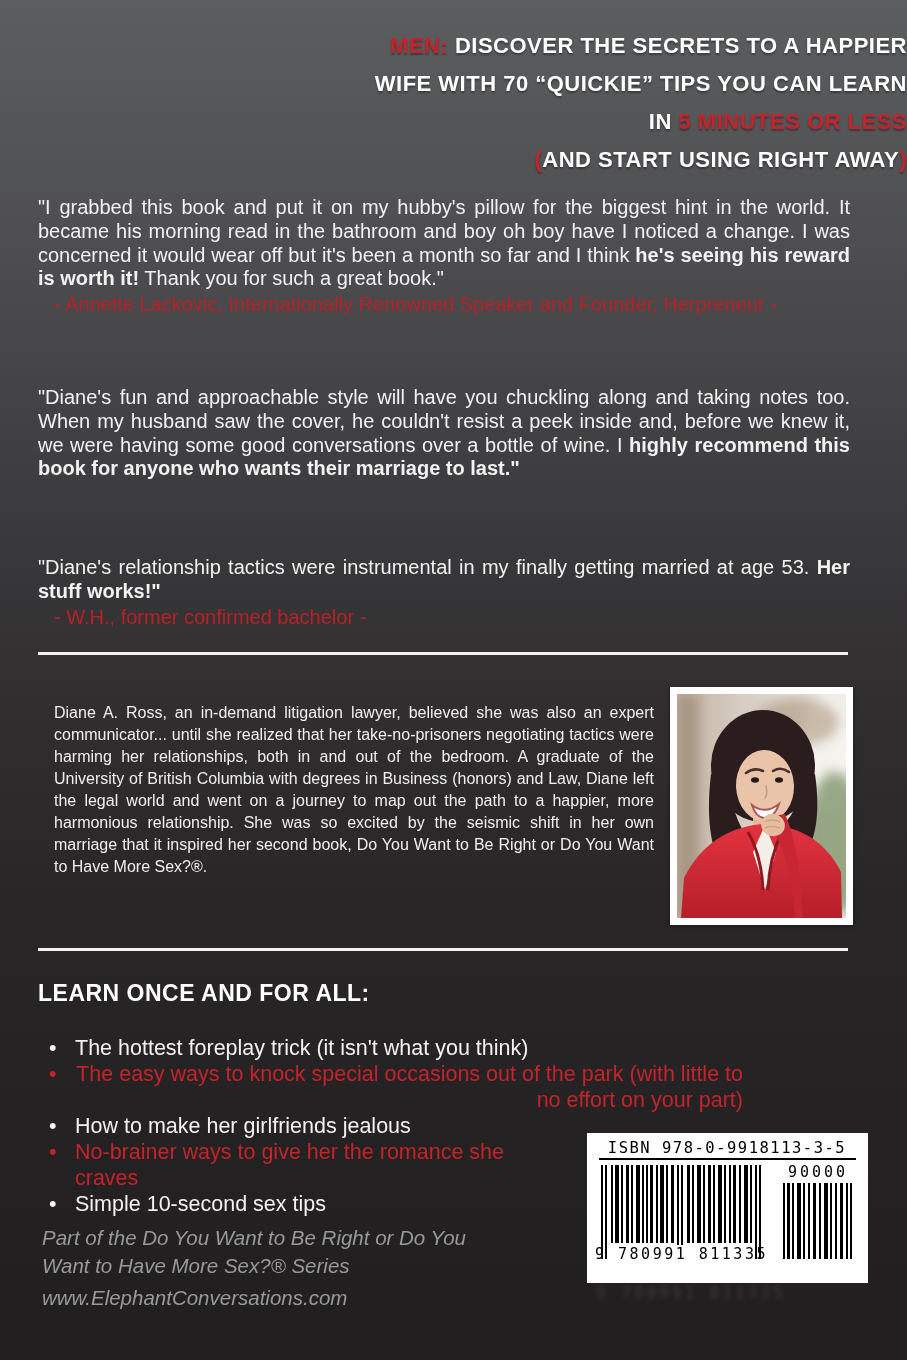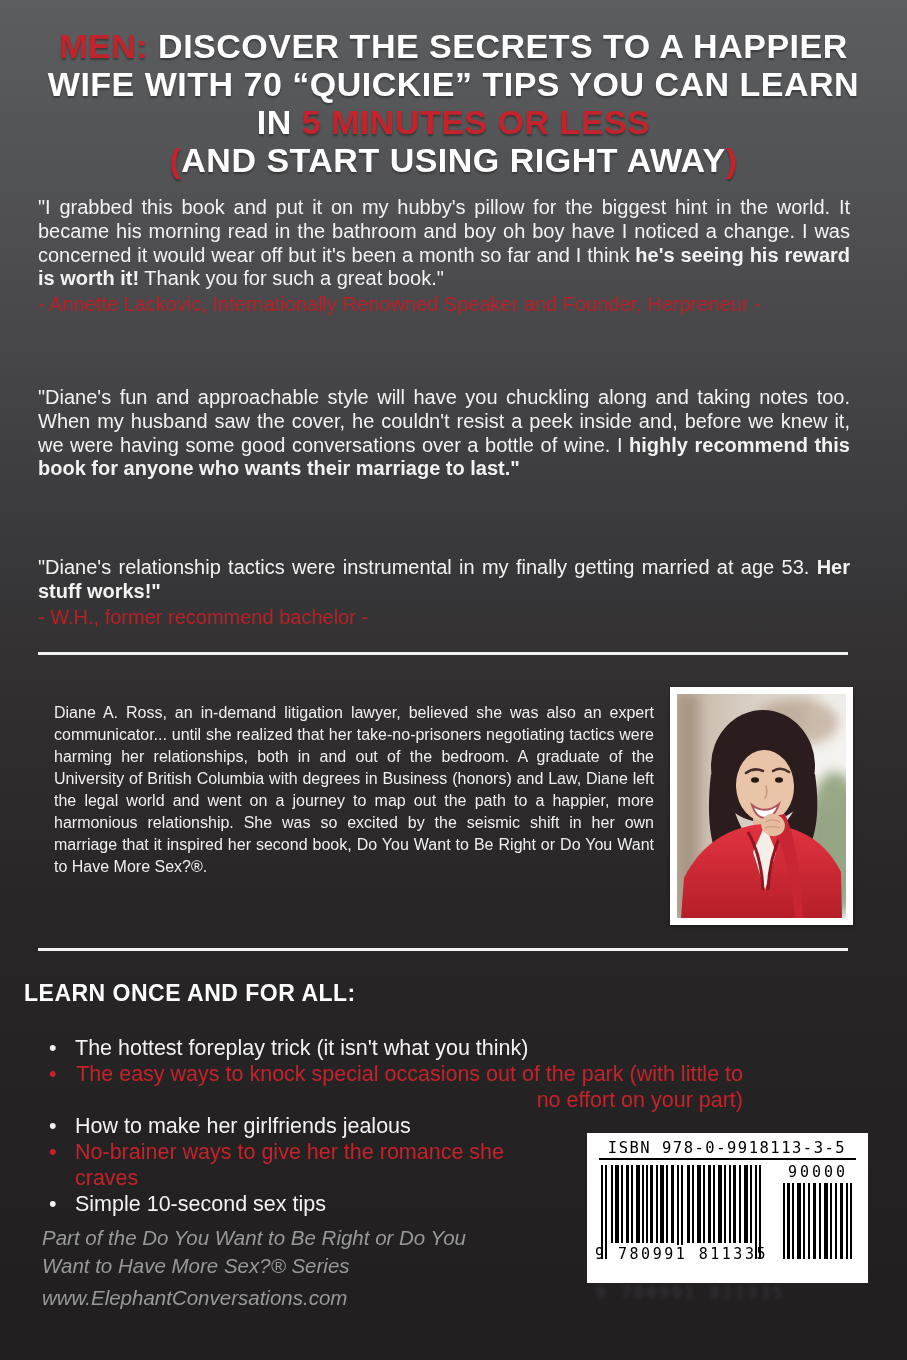--- a/index.html
+++ b/index.html
@@ -3,39 +3,39 @@
 <meta charset="utf-8">
 <style>
   html,body{margin:0;padding:0;background:#151314;}
   .cover{
     position:relative;width:907px;height:1360px;overflow:hidden;
     font-family:"Liberation Sans",sans-serif;
     background:linear-gradient(180deg,#5c5d5f 0%,#565759 8%,#4a4a4c 22%,#3b3a3c 38%,#302e2f 52%,#292627 66%,#252223 82%,#211e1f 100%);
   }
   .red{color:#c4232b;}
   
-  .title{position:absolute;top:27px;left:0;right:0;text-align:center;color:#ffffff;
-    font-weight:bold;font-size:34px;line-height:38px;letter-spacing:.5px;
+  .title{position:absolute;top:27px;left:0;right:0;text-align:right;color:#ffffff;
+    font-weight:bold;font-size:22px;line-height:38px;letter-spacing:.5px;
     text-shadow:0 2px 2px rgba(0,0,0,.35);}
   
   .quote{position:absolute;left:38px;width:812px;color:#f2f2f2;font-size:20px;line-height:23.8px;}
   .qtext{margin:0;text-align:justify;}
-  .attr{margin:2px 0 0 0;color:#b82127;text-align:left;}
+  .attr{margin:2px 0 0 16px;color:#b82127;text-align:left;}
   .q1{top:196px}.q2{top:386px}.q3{top:556px}
   
   .divider{position:absolute;left:38px;width:810px;height:3px;background:#f2f2f2;}
   .d1{top:652px}.d2{top:948px}
   
   .bio{position:absolute;left:38px;top:686px;width:600px;color:#f0f0f0;
     font-size:16px;line-height:22px;text-align:justify;margin:16px;}
   .photo{position:absolute;left:670px;top:687px;width:183px;height:238px;
     background:#ffffff;box-sizing:border-box;padding:7px;box-shadow:0 1px 4px rgba(0,0,0,.4);}
   .photo svg{display:block;width:169px;height:224px;}
   
-  .learn-heading{position:absolute;left:24px;top:980px;margin:0;color:#ffffff;
+  .learn-heading{position:absolute;left:38px;top:980px;margin:0;color:#ffffff;
     font-size:23px;font-weight:bold;letter-spacing:.5px;}
   .bullets{position:absolute;left:38px;top:1028px;margin:7px;padding:0;list-style:none;
     font-size:21.5px;line-height:26px;}
   .bullets li{position:relative;padding-left:30px;margin:0;}
   .bullets li::before{content:"\2022";position:absolute;left:4px;top:0;}
   .bullets li.white{color:#f2f2f2;}
   .bullets li.redline{color:#c4232b;}
   .bullets li:nth-child(2){max-width:668px;text-align:right;}
   .bullets li:nth-child(4){max-width:460px;}
   
@@ -73,21 +73,21 @@
     <p class="qtext"><span>"I grabbed this book and put it on my hubby's pillow for the biggest hint in the world. It became his morning read in the bathroom and boy oh boy have I noticed a change. I was concerned it would wear off but it's been a month so far and I think </span><strong>he's seeing his reward is worth it!</strong><span> Thank you for such a great book."</span></p>
     <p class="attr">- Annette Lackovic, Internationally Renowned Speaker and Founder, Herpreneur -</p>
   </section>
 
   <section class="quote q2">
     <p class="qtext"><span>"Diane's fun and approachable style will have you chuckling along and taking notes too. When my husband saw the cover, he couldn't resist a peek inside and, before we knew it, we were having some good conversations over a bottle of wine. I </span><strong>highly recommend this book for anyone who wants their marriage to last."</strong><span></span></p>
   </section>
 
   <section class="quote q3">
     <p class="qtext"><span>"Diane's relationship tactics were instrumental in my finally getting married at age 53. </span><strong>Her stuff works!"</strong><span></span></p>
-    <p class="attr">- W.H., former recommend bachelor -</p>
+    <p class="attr">- W.H., former confirmed bachelor -</p>
   </section>
 
   <div class="divider d1"></div>
 
   <p class="bio">Diane A. Ross, an in-demand litigation lawyer, believed she was also an expert communicator... until she realized that her take-no-prisoners negotiating tactics were harming her relationships, both in and out of the bedroom. A graduate of the University of British Columbia with degrees in Business (honors) and Law, Diane left the legal world and went on a journey to map out the path to a happier, more harmonious relationship. She was so excited by the seismic shift in her own marriage that it inspired her second book, Do You Want to Be Right or Do You Want to Have More Sex?®.</p>
 
   <div class="photo">
     <svg viewBox="0 0 169 224">
       <defs>
         <linearGradient id="pbg" x1="0" y1="0" x2="1" y2="0">

